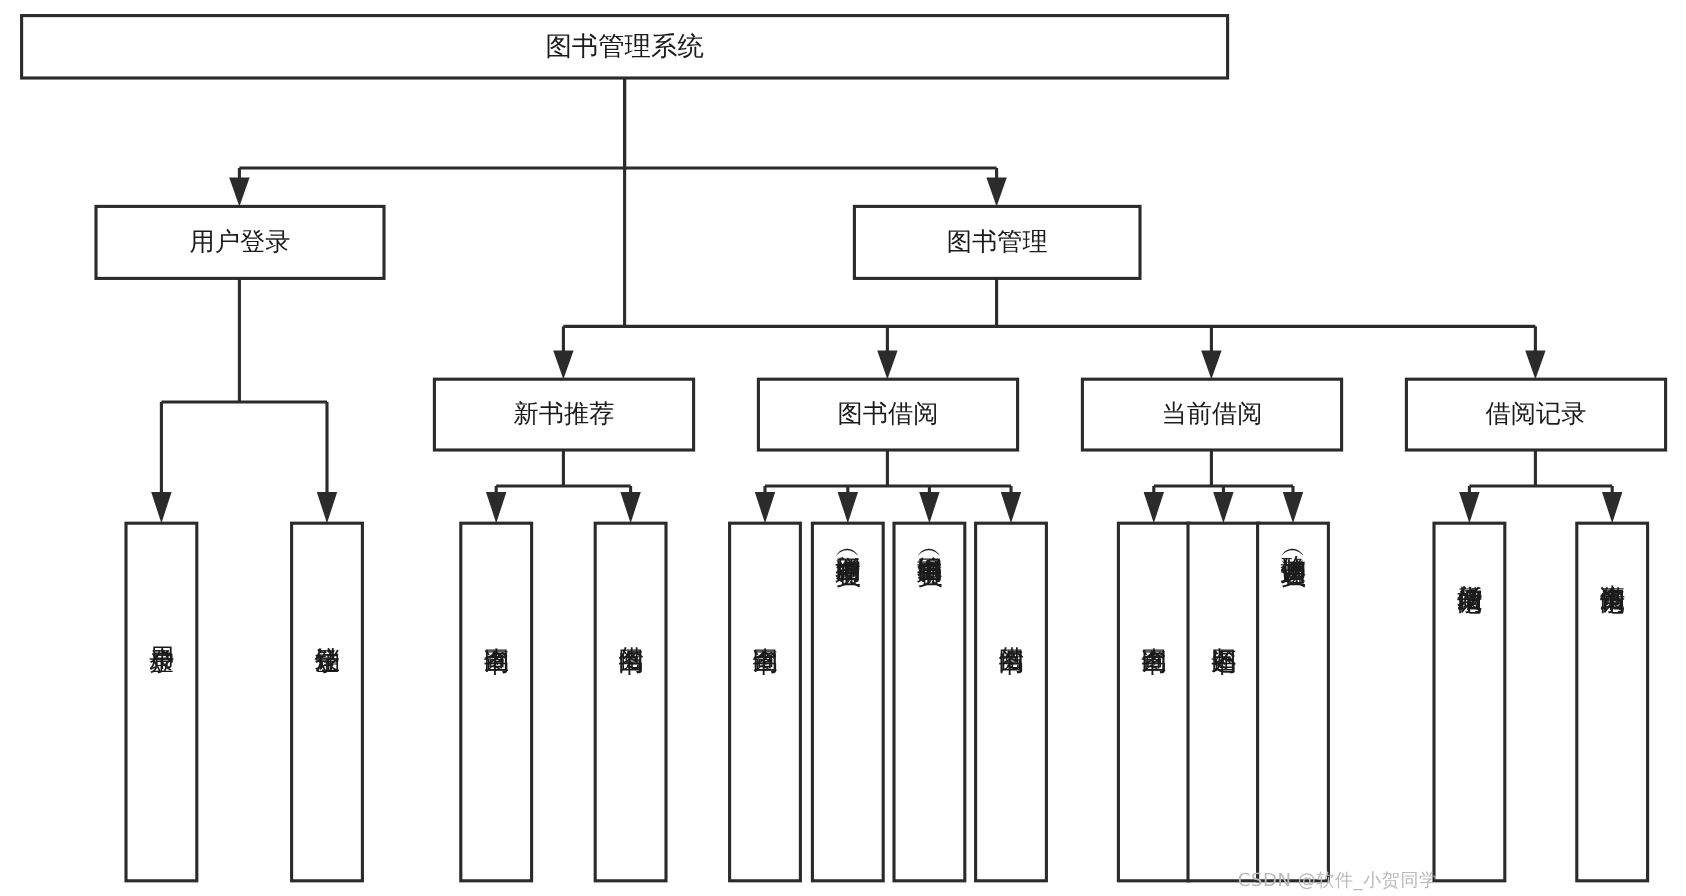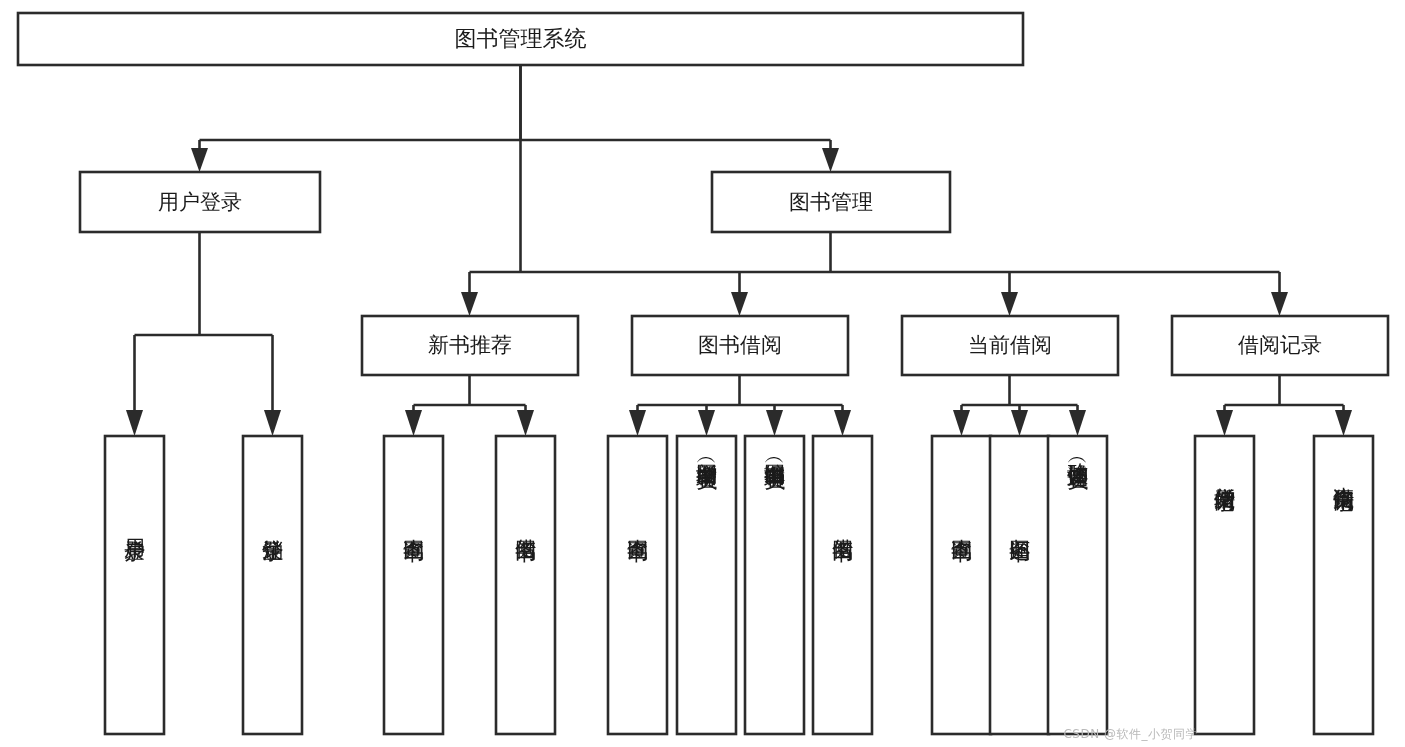--- a/index.html
+++ b/index.html
@@ -72,21 +72,21 @@
     writing-mode: vertical-rl;
     text-orientation: upright;
     letter-spacing: 1px;
     white-space: nowrap;
   }
   .watermark {
     position: absolute;
     right: 8px;
     bottom: 4px;
     font-family: "DejaVu Sans", "Liberation Sans", sans-serif;
-    font-size: 12px;
+    font-size: 15px;
     color: #b9b9b9;
     letter-spacing: 0.5px;
     white-space: nowrap;
   }
 </style>
 </head>
 <body>
 
 <div id="diagram-root">
 

